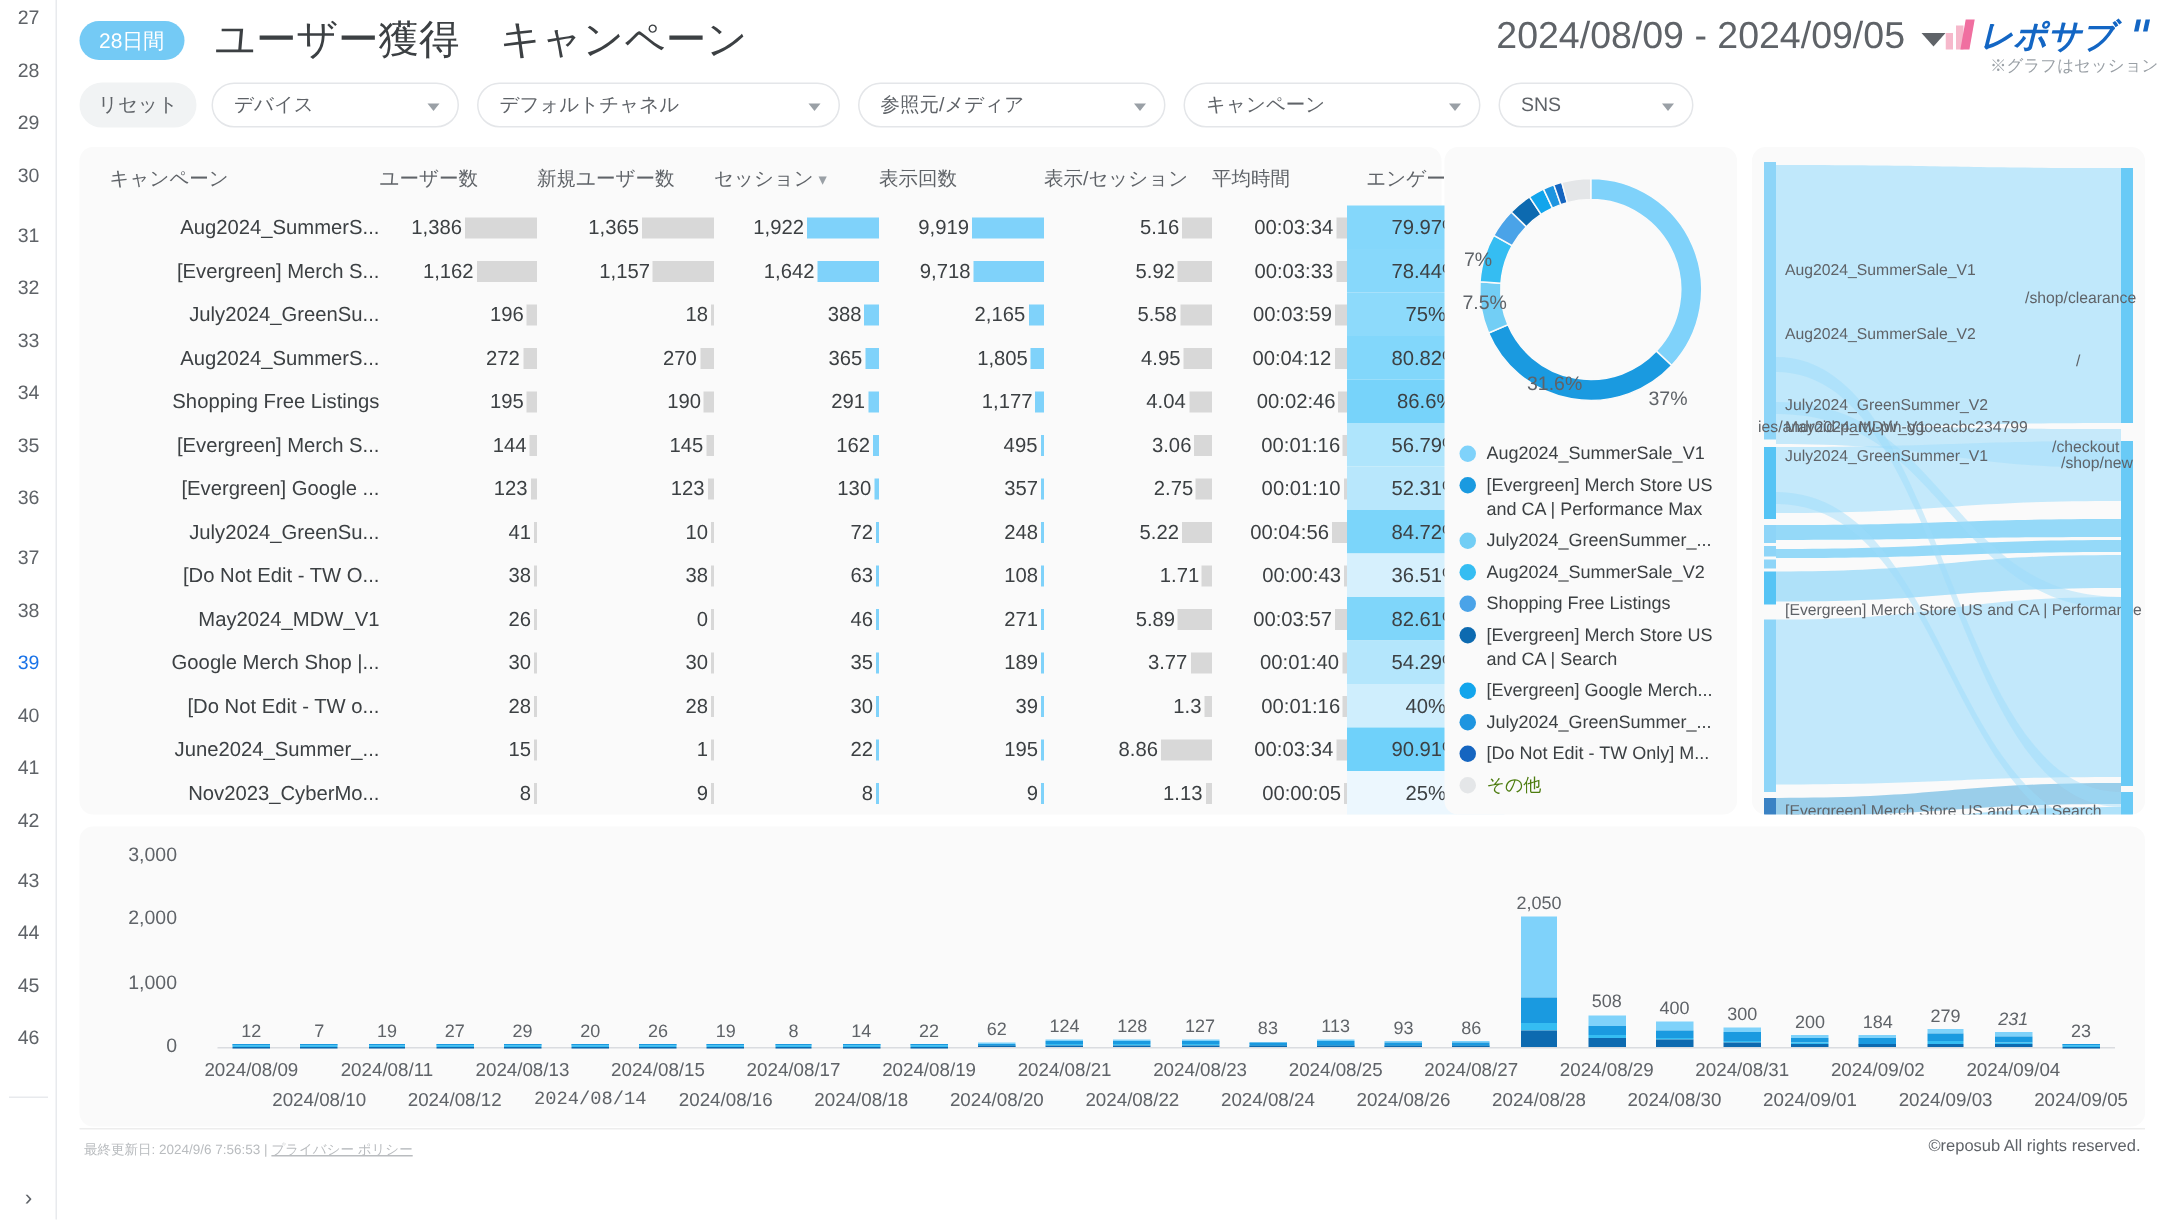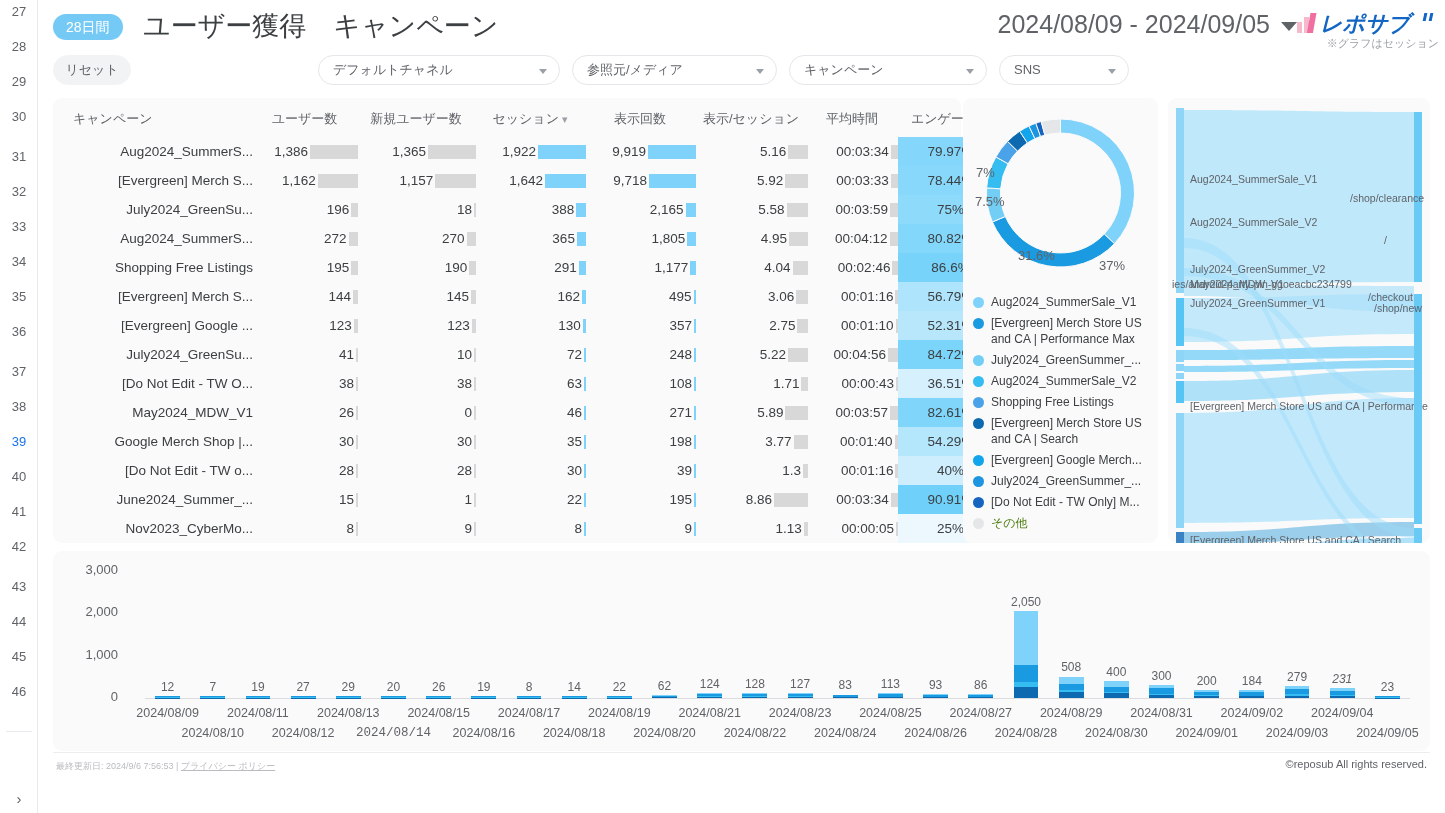--- a/index.html
+++ b/index.html
@@ -93,21 +93,21 @@
   }
   #card-table { left: 15px; top: 98px; width: 908px; height: 445px; }
   #card-donut { left: 925px; top: 98px; width: 195px; height: 445px; }
   #card-sankey { left: 1130px; top: 98px; width: 262px; height: 445px; }
   #card-bars   { left: 15px; top: 551px; width: 1377px; height: 200px; }
 
   
   table#camp-table { width: 100%; border-collapse: collapse; table-layout: fixed; }
   #camp-table th {
     font-size: 13px; font-weight: 400; color: #5f6368;
-    padding: 12px 0 9px 0; text-align: center; vertical-align: bottom;
+    padding: 12px 0 9px 0; text-align: left; vertical-align: bottom;
     white-space: nowrap;
   }
   #camp-table th.c-name { text-align: left; padding-left: 20px; }
   #camp-table td {
     font-size: 13.5px; color: #3c4043; padding: 0; height: 29px;
     vertical-align: middle;
   }
   .cellwrap { display: flex; align-items: center; justify-content: flex-end; height: 29px; }
   .cellnum { white-space: nowrap; }
   .minibar { height: 14px; margin-left: 2px; flex: 0 0 auto; }
@@ -206,20 +206,21 @@
         <rect x="14" y="3" width="6" height="20" fill="#f06fa0" transform="skewX(-10)"></rect>
         <text x="23" y="21" font-family="'Liberation Sans',sans-serif" font-size="22" font-weight="bold" font-style="italic" fill="#1366c4">レポサブ</text>
         <rect x="128" y="3" width="3" height="8" fill="#1366c4" transform="skewX(-12)"></rect>
         <rect x="134" y="3" width="3" height="8" fill="#1366c4" transform="skewX(-12)"></rect>
       </svg>
     </div>
   </div>
 
   <div id="filterbar">
       <div class="chip reset" style="left: 15px; width: 78px;">リセット</div>
+      <div class="chip" style="left: 103px; width: 165px;"><span>デバイス</span><span class="caret"></span></div>
       <div class="chip" style="left: 534px; width: 205px;"><span>参照元/メディア</span><span class="caret"></span></div>
       <div class="chip" style="left: 280px; width: 242px;"><span>デフォルトチャネル</span><span class="caret"></span></div>
       <div class="chip" style="left: 751px; width: 198px;"><span>キャンペーン</span><span class="caret"></span></div>
       <div class="chip" style="left: 961px; width: 130px;"><span>SNS</span><span class="caret"></span></div>
     </div>
   <div id="graph-note">※グラフはセッション</div>
 
   <div class="card" id="card-table">
     <table id="camp-table">
       <colgroup>
@@ -680,21 +681,21 @@
               </div>
             </td>
             <td>
               <div class="cellwrap">
                 <span class="cellnum">35</span>
                 <div class="minibar bar-blue" style="width: 2px;"></div>
               </div>
             </td>
             <td>
               <div class="cellwrap">
-                <span class="cellnum">198</span>
+                <span class="cellnum">189</span>
                 <div class="minibar bar-blue" style="width: 2px;"></div>
               </div>
             </td>
             <td>
               <div class="cellwrap">
                 <span class="cellnum">3.77</span>
                 <div class="minibar bar-grey" style="width: 14.4673px;"></div>
               </div>
             </td>
             <td>

